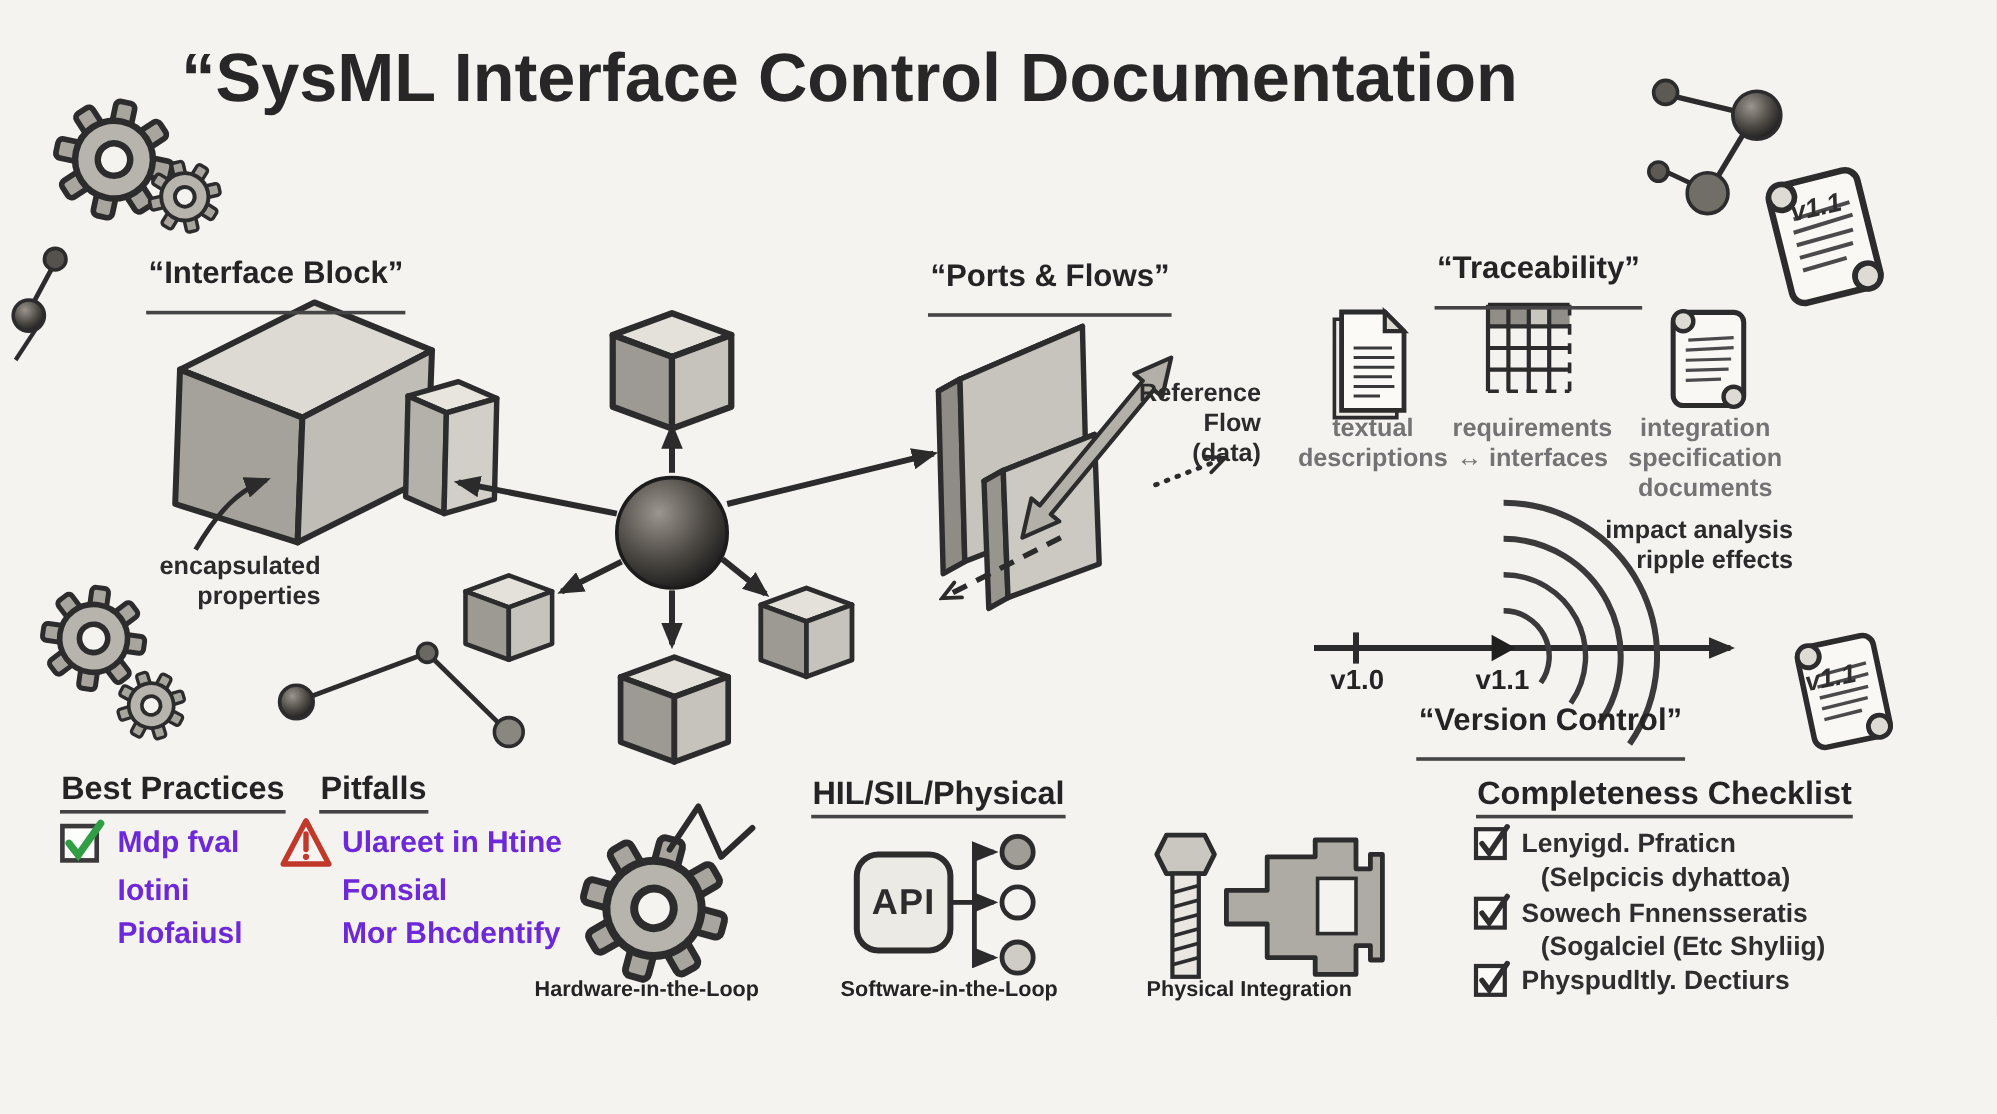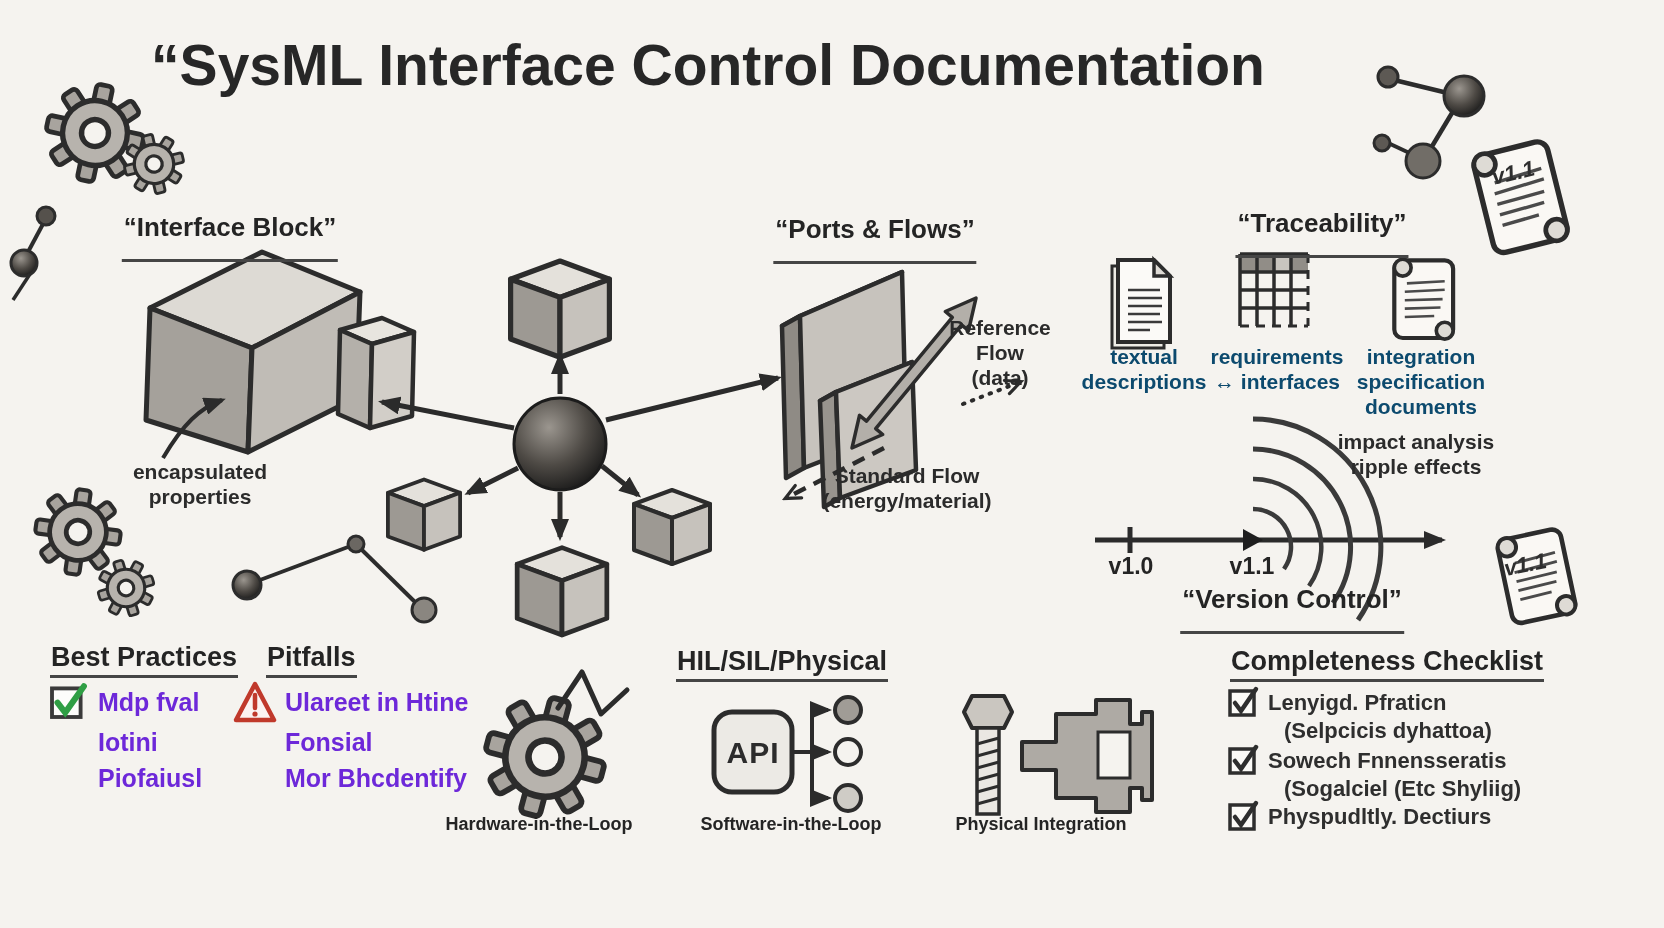--- a/index.html
+++ b/index.html
@@ -3,22 +3,22 @@
 <meta charset="utf-8">
 <style>
   html,body{margin:0;padding:0;background:#dcdad6;}
   .canvas{position:relative;width:1664px;height:928px;background:#f5f3ef;overflow:hidden;
           font-family:"Liberation Sans",sans-serif;color:#2b2b2b;}
   .abs{position:absolute;}
   .ctr{transform:translateX(-50%);text-align:center;}
   .title-line{width:1416px;text-align:center;font-weight:bold;font-size:57px;color:#272727;letter-spacing:0;}
   .h-sec{font-weight:bold;font-size:26px;color:#242424;border-bottom:3px solid #454545;padding:0 2px 16px 2px;white-space:nowrap;}
   .h-sub{font-weight:bold;font-size:27px;color:#242424;border-bottom:3px solid #454545;padding:0 1px 2px 1px;white-space:nowrap;}
-  .note{font-weight:bold;font-size:21px;line-height:1.18;color:#2b2b2b;white-space:nowrap;}
-  .lbl{font-weight:bold;font-size:21px;line-height:1.2;color:#0c4a6e;white-space:nowrap;}
+  .note{font-weight:bold;font-size:21px;line-height:1.18;color:#2b2b2b;white-space:nowrap;text-align:right;}
+  .lbl{font-weight:bold;font-size:21px;line-height:1.2;color:#737373;white-space:nowrap;}
   .big-lbl{font-weight:bold;font-size:18px;color:#242424;white-space:nowrap;}
   .item{font-weight:bold;font-size:25px;color:#6d28d9;white-space:nowrap;}
   .chk-item{font-weight:bold;font-size:22px;color:#2e2e2e;white-space:nowrap;}
   .vtick{font-weight:bold;font-size:23px;color:#242424;}
   .badge{font-weight:bold;font-style:italic;font-size:22px;color:#2e2e2e;}
   .api{font-weight:bold;font-size:30px;letter-spacing:1px;color:#2c2c2c;}
   svg{position:absolute;left:0;top:0;}
 </style>
 </head>
 <body>
@@ -259,26 +259,22 @@
     <div>encapsulated</div>
     <div>properties</div>
   </div>
 
   <div class="abs h-sec ctr" style="left:875px;top:214px;">“Ports &amp; Flows”</div>
   <div class="abs note ctr" style="left:1000px;top:316px;">
     <div>Reference</div>
     <div>Flow</div>
     <div>(data)</div>
   </div>
-  <div class="abs note ctr" style="left:907px;top:464px;">
-    <div>Standard Flow</div>
-    <div>(energy/material)</div>
-  </div>
-
-  <div class="abs h-sec ctr" style="left:1282px;top:208px;margin-left:40px;">“Traceability”</div>
+
+  <div class="abs h-sec ctr" style="left:1282px;top:208px;">“Traceability”</div>
   <div class="abs lbl ctr" style="left:1144px;top:344px;">
     <div>textual</div>
     <div>descriptions</div>
   </div>
   <div class="abs lbl ctr" style="left:1277px;top:344px;">
     <div>requirements</div>
     <div>↔ interfaces</div>
   </div>
   <div class="abs lbl ctr" style="left:1421px;top:344px;">
     <div>integration</div>

